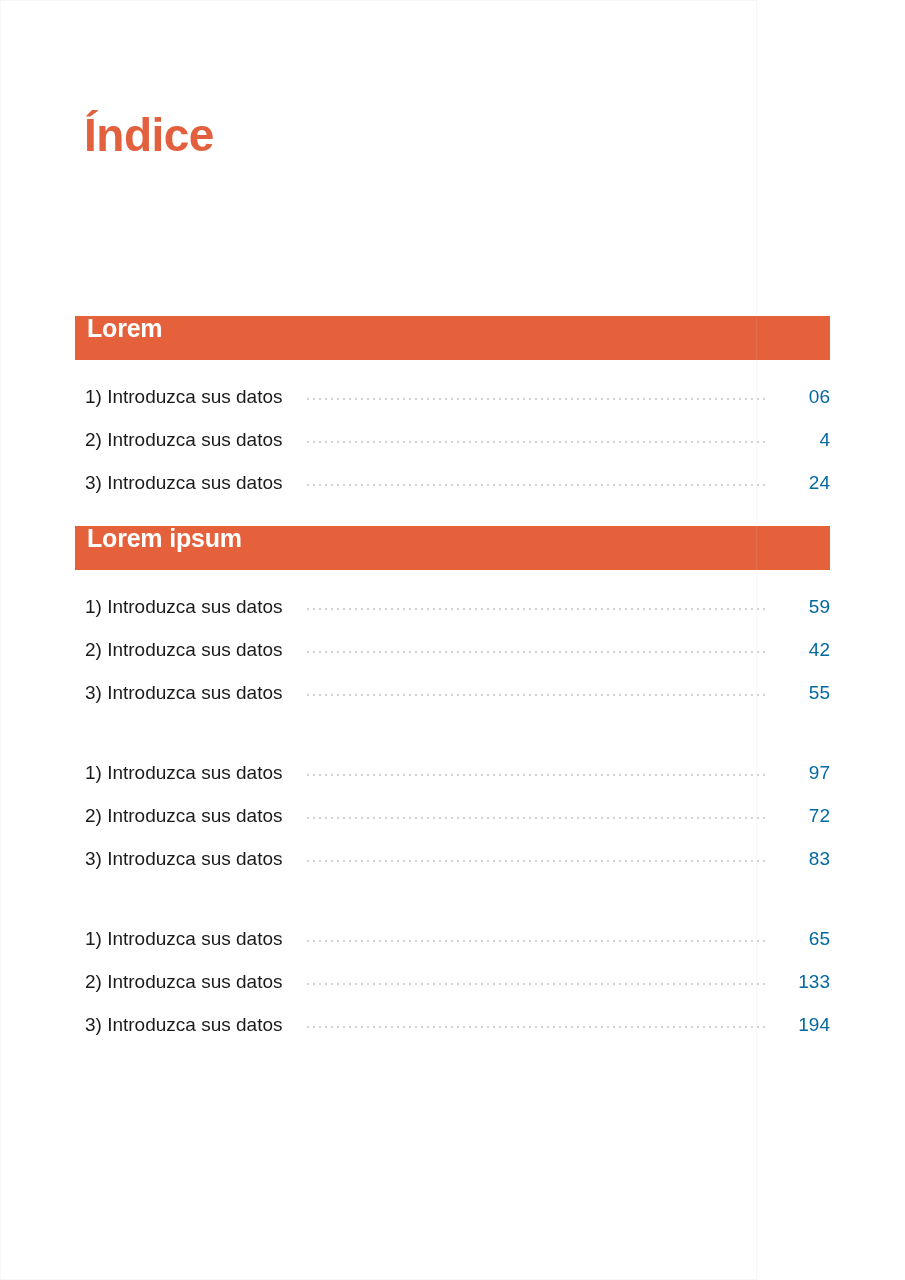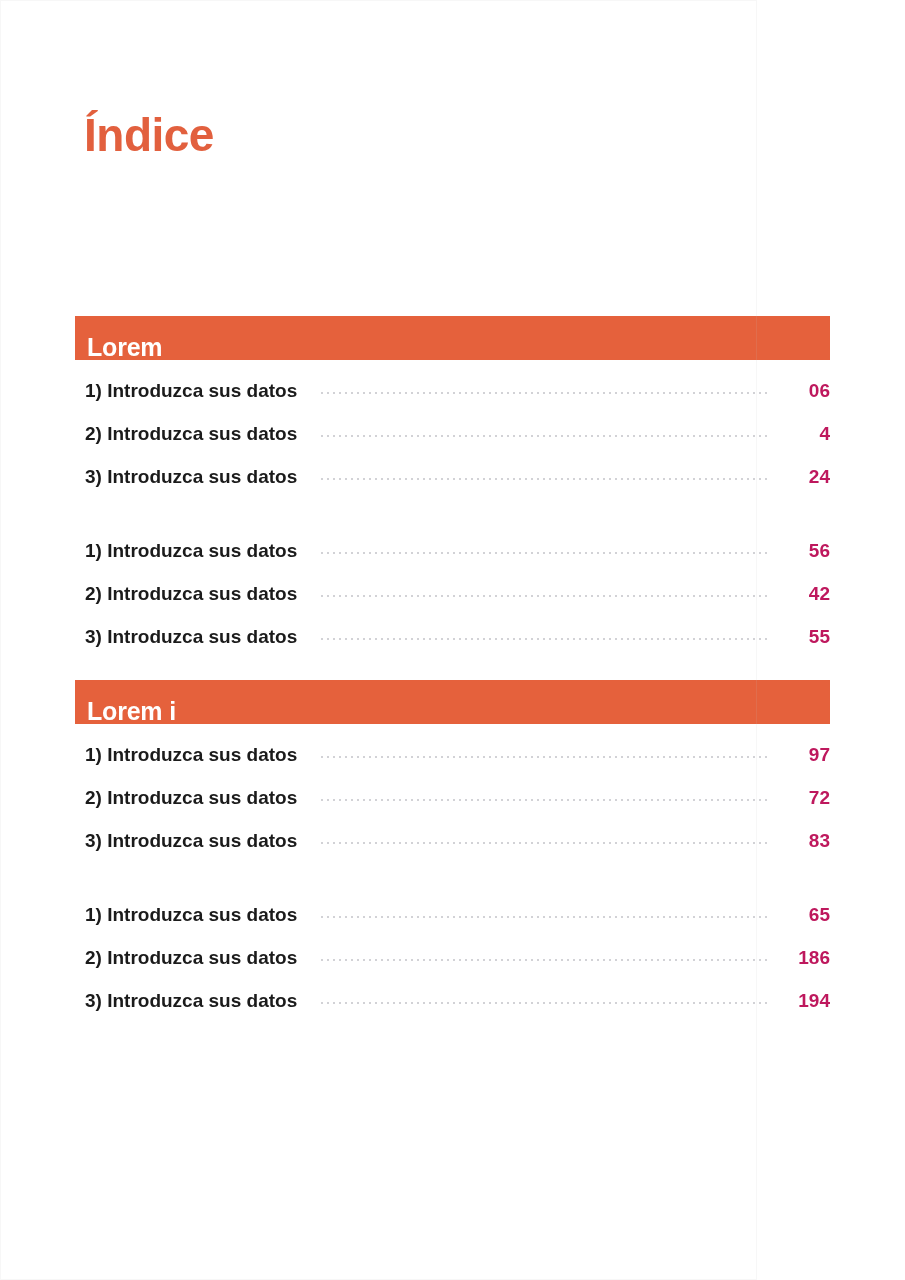--- a/index.html
+++ b/index.html
@@ -56,36 +56,35 @@
     margin-bottom: 22px;
   }
   .section:last-child {
     margin-bottom: 0;
   }
 
   .section-header {
     background: #E5613C;
     height: 44px;
     display: flex;
-    align-items: flex-end;
+    align-items: flex-start;
     padding-left: 12px;
     box-sizing: border-box;
   }
 
   .section-header-title {
     color: #ffffff;
     font-size: 25px;
     font-weight: bold;
     letter-spacing: -0.2px;
     line-height: 1;
   }
 
   .entries {
-    padding-top: 9px;
-    font-weight: bold;
+    padding-top: 15px;
   }
 
   .entry {
     display: flex;
     align-items: center;
     height: 43px;
     padding-left: 10px;
     box-sizing: border-box;
   }
 
@@ -104,21 +103,21 @@
     background-image: radial-gradient(circle, #d2d2d6 0.9px, rgba(255,255,255,0) 1.1px);
     background-size: 6px 2px;
     background-repeat: repeat-x;
     background-position: left center;
     position: relative;
     top: 2px;
   }
 
   .entry-page {
     font-size: 19px;
-    color: #be185d;
+    color: #0369a1;
     line-height: 1;
     width: 46px;
     text-align: right;
     flex: 0 0 auto;
   }
 </style>
 </head>
 <body>
 
 <div class="page">
@@ -144,43 +143,43 @@
         </div>
         <div class="entry">
           <span class="entry-label">3) Introduzca sus datos</span>
           <span class="entry-leader"></span>
           <span class="entry-page">24</span>
         </div>
       </div>
     </div>
 
     <div class="section">
-      <div class="entries">
-        <div class="entry">
-          <span class="entry-label">1) Introduzca sus datos</span>
-          <span class="entry-leader"></span>
-          <span class="entry-page">56</span>
+      <div class="section-header">
+        <span class="section-header-title">Lorem ipsum</span>
+      </div>
+      <div class="entries">
+        <div class="entry">
+          <span class="entry-label">1) Introduzca sus datos</span>
+          <span class="entry-leader"></span>
+          <span class="entry-page">59</span>
         </div>
         <div class="entry">
           <span class="entry-label">2) Introduzca sus datos</span>
           <span class="entry-leader"></span>
           <span class="entry-page">42</span>
         </div>
         <div class="entry">
           <span class="entry-label">3) Introduzca sus datos</span>
           <span class="entry-leader"></span>
           <span class="entry-page">55</span>
         </div>
       </div>
     </div>
 
     <div class="section">
-      <div class="section-header">
-        <span class="section-header-title">Lorem i</span>
-      </div>
       <div class="entries">
         <div class="entry">
           <span class="entry-label">1) Introduzca sus datos</span>
           <span class="entry-leader"></span>
           <span class="entry-page">97</span>
         </div>
         <div class="entry">
           <span class="entry-label">2) Introduzca sus datos</span>
           <span class="entry-leader"></span>
           <span class="entry-page">72</span>
@@ -196,21 +195,21 @@
     <div class="section">
       <div class="entries">
         <div class="entry">
           <span class="entry-label">1) Introduzca sus datos</span>
           <span class="entry-leader"></span>
           <span class="entry-page">65</span>
         </div>
         <div class="entry">
           <span class="entry-label">2) Introduzca sus datos</span>
           <span class="entry-leader"></span>
-          <span class="entry-page">186</span>
+          <span class="entry-page">133</span>
         </div>
         <div class="entry">
           <span class="entry-label">3) Introduzca sus datos</span>
           <span class="entry-leader"></span>
           <span class="entry-page">194</span>
         </div>
       </div>
     </div>
 
   </div>

